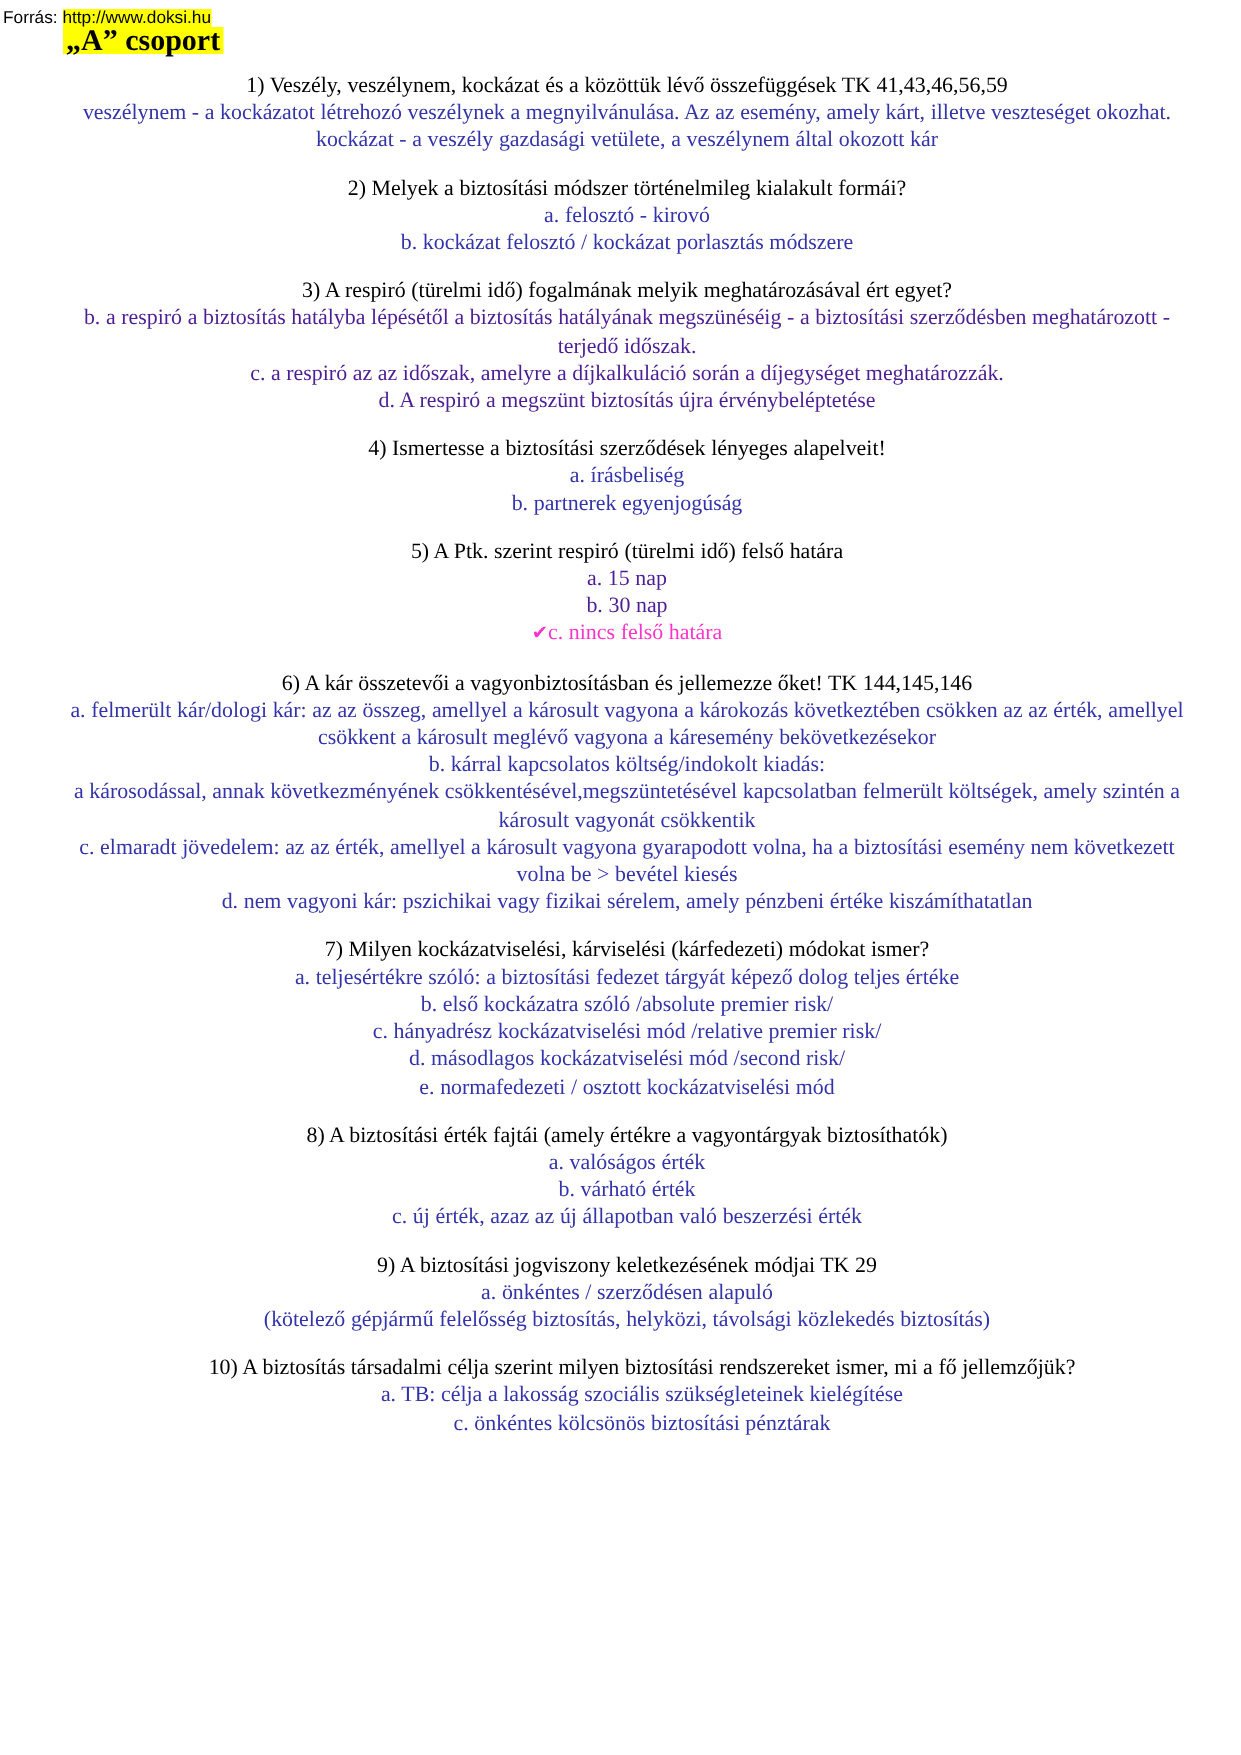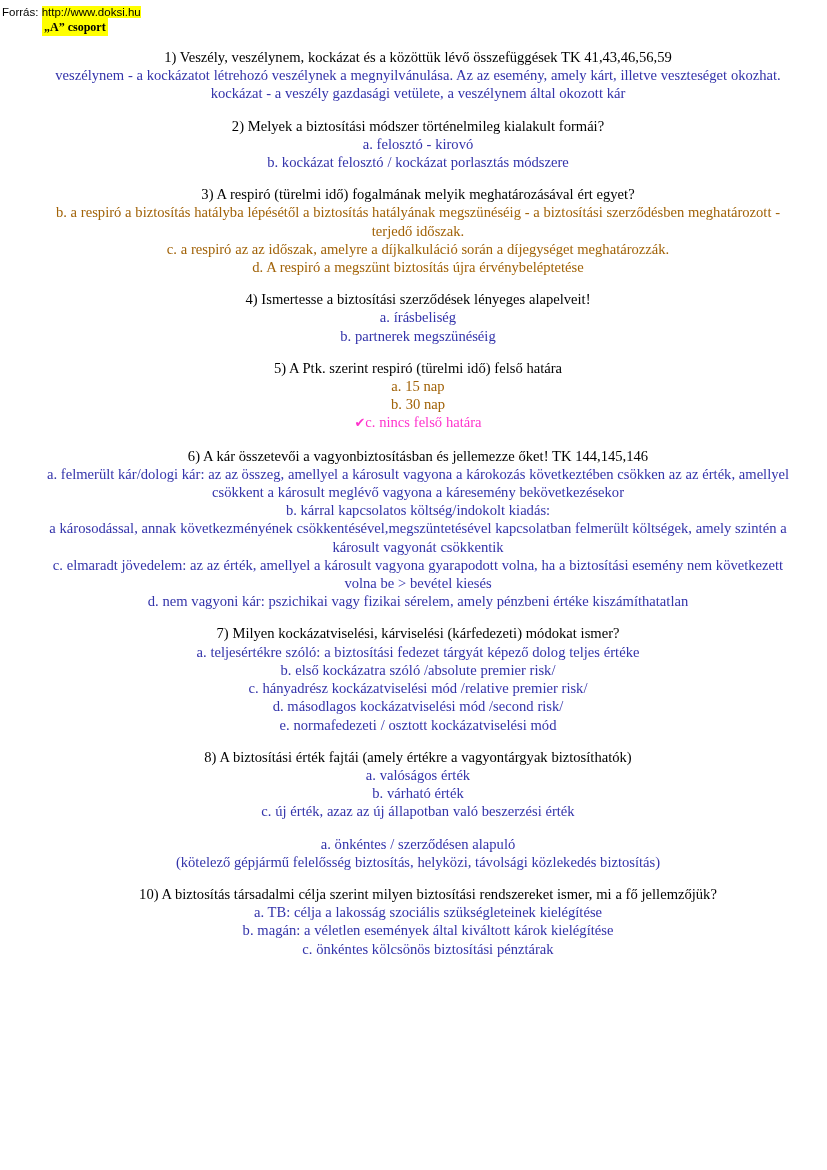--- a/index.html
+++ b/index.html
@@ -37,21 +37,21 @@
   .source-label { color: #000; }
   .source-url {
     background: #ffff00;
     color: #000;
   }
   .group-title {
     position: absolute;
     left: 42px;
     top: 18px;
     font-family: "Liberation Serif", "DejaVu Serif", serif;
-    font-size: 12px;
+    font-size: 20px;
     font-weight: bold;
     line-height: 18px;
     background: #ffff00;
     color: #000000;
     padding: 0 2px;
     white-space: nowrap;
   }
 
   
   .content {
@@ -66,21 +66,21 @@
   .line {
     font-size: 14.6px;
     line-height: 18.2px;
     margin: 0;
     padding: 0;
     text-indent: 0;
     word-spacing: 0.1px;
     text-align: center;
   }
   .q     { color: #000000; }
-  .black { color: #a16207; }
+  .black { color: #4c1d95; }
   .blue  { color: #3333aa; }
   .pink  { color: #ff33cc; }
 
   .check {
     display: inline-block;
     color: #ff33cc;
     font-size: 13px;
     line-height: 18.2px;
     vertical-align: baseline;
     margin-right: 0px;
@@ -111,21 +111,21 @@
       </div>
       <div class="qblock">
         <p class="line q">3) A respiró (türelmi idő) fogalmának melyik meghatározásával ért egyet?</p>
         <p class="line black"><span>b. a respiró a biztosítás hatályba lépésétől a biztosítás hatályának megszünéséig - a biztosítási szerződésben meghatározott - terjedő időszak.</span></p>
         <p class="line black"><span>c. a respiró az az időszak, amelyre a díjkalkuláció során a díjegységet meghatározzák.</span></p>
         <p class="line black"><span>d. A respiró a megszünt biztosítás újra érvénybeléptetése</span></p>
       </div>
       <div class="qblock">
         <p class="line q">4) Ismertesse a biztosítási szerződések lényeges alapelveit!</p>
         <p class="line blue"><span>a. írásbeliség</span></p>
-        <p class="line blue"><span>b. partnerek megszünéséig</span></p>
+        <p class="line blue"><span>b. partnerek egyenjogúság</span></p>
       </div>
       <div class="qblock">
         <p class="line q">5) A Ptk. szerint respiró (türelmi idő) felső határa</p>
         <p class="line black"><span>a. 15 nap</span></p>
         <p class="line black"><span>b. 30 nap</span></p>
         <p class="line pink"><span class="check">✔</span><span>c. nincs felső határa</span></p>
       </div>
       <div class="qblock">
         <p class="line q">6) A kár összetevői a vagyonbiztosításban és jellemezze őket! TK 144,145,146</p>
         <p class="line blue"><span>a. felmerült kár/dologi kár: az az összeg, amellyel a károsult vagyona a károkozás következtében csökken az az érték, amellyel csökkent a károsult meglévő vagyona a káresemény bekövetkezésekor</span></p>
@@ -142,24 +142,24 @@
         <p class="line blue"><span>d. másodlagos kockázatviselési mód /second risk/</span></p>
         <p class="line blue"><span>e. normafedezeti / osztott kockázatviselési mód</span></p>
       </div>
       <div class="qblock">
         <p class="line q">8) A biztosítási érték fajtái (amely értékre a vagyontárgyak biztosíthatók)</p>
         <p class="line blue"><span>a. valóságos érték</span></p>
         <p class="line blue"><span>b. várható érték</span></p>
         <p class="line blue"><span>c. új érték, azaz az új állapotban való beszerzési érték</span></p>
       </div>
       <div class="qblock">
+        <p class="line q">9) A biztosítási jogviszony keletkezésének módjai TK 29</p>
         <p class="line blue"><span>a. önkéntes / szerződésen alapuló</span></p>
         <p class="line blue"><span>(kötelező gépjármű felelősség biztosítás, helyközi, távolsági közlekedés biztosítás)</span></p>
       </div>
       <div class="qblock">
         <p class="line q">10) A biztosítás társadalmi célja szerint milyen biztosítási rendszereket ismer, mi a fő jellemzőjük?</p>
         <p class="line blue"><span>a. TB: célja a lakosság szociális szükségleteinek kielégítése</span></p>
-        <p class="line blue"><span>b. magán: a véletlen események által kiváltott károk kielégítése</span></p>
         <p class="line blue"><span>c. önkéntes kölcsönös biztosítási pénztárak</span></p>
       </div>
     </div>
 
 </div>
 
 </body></html>

